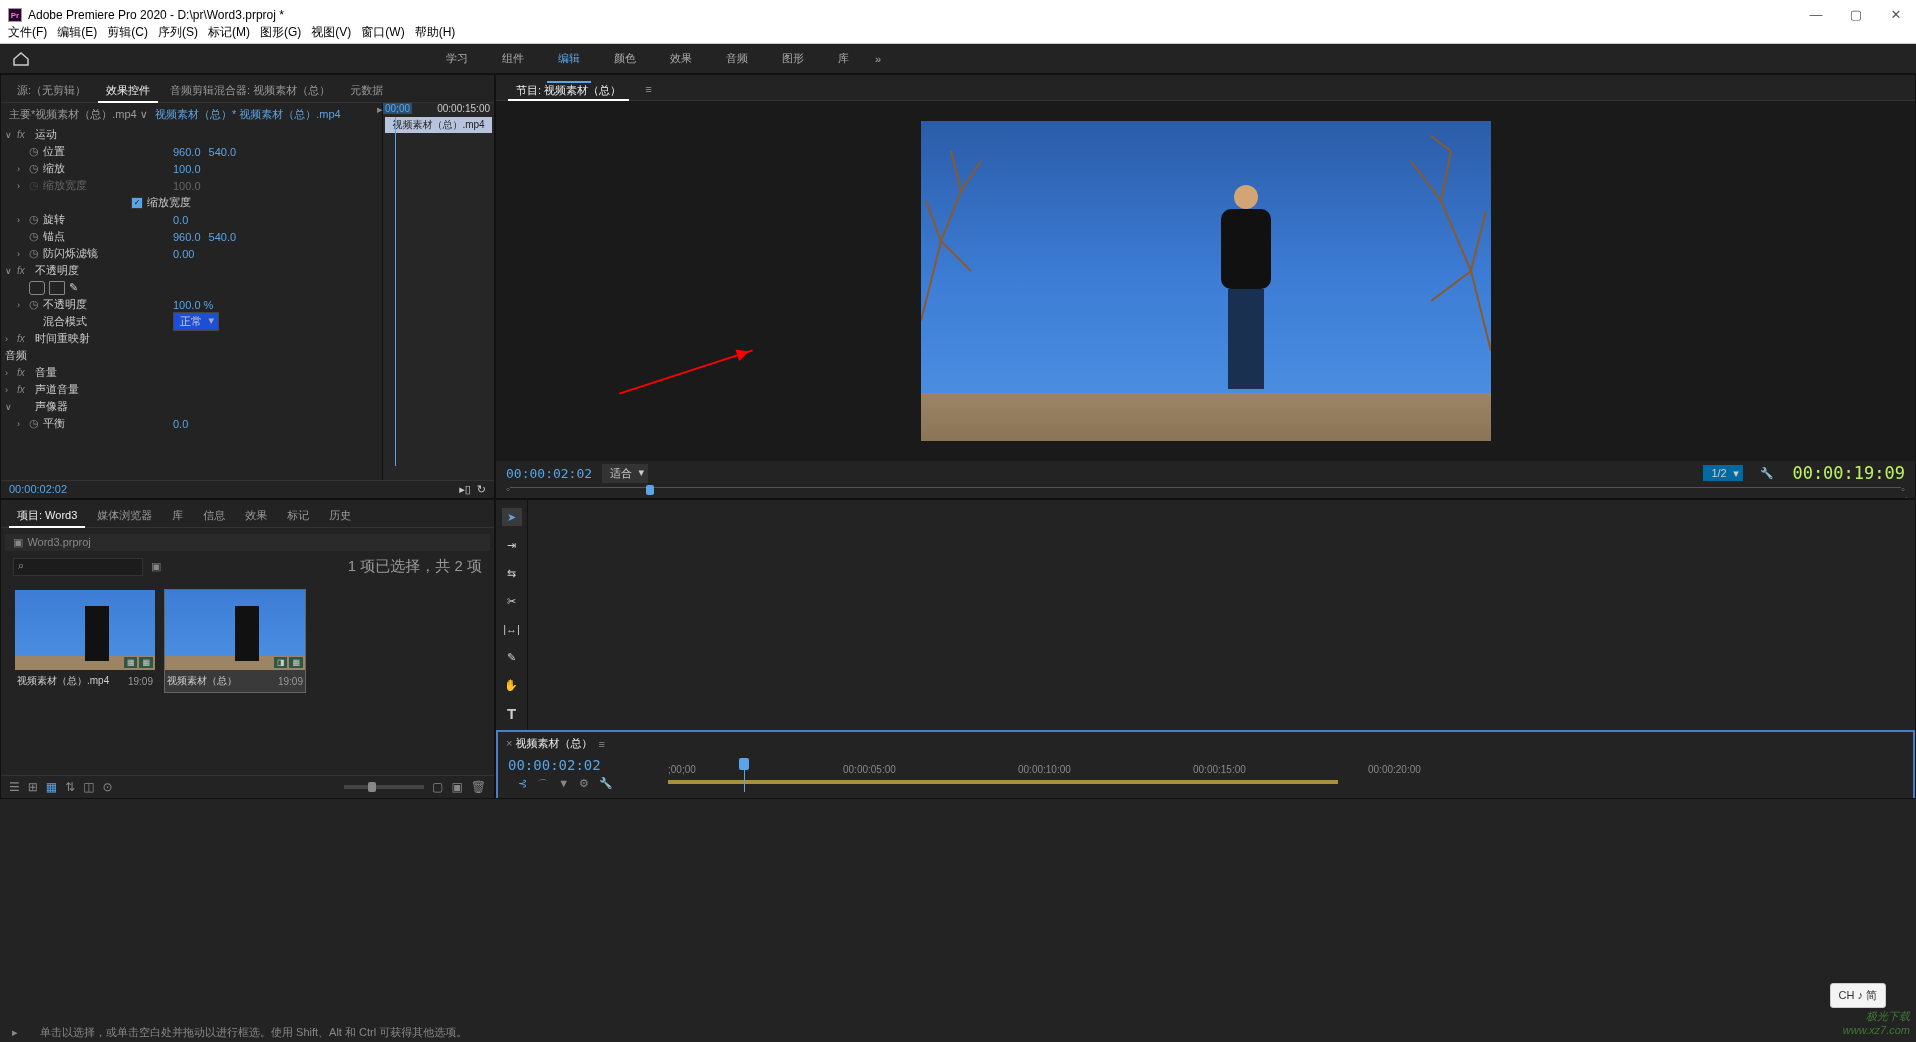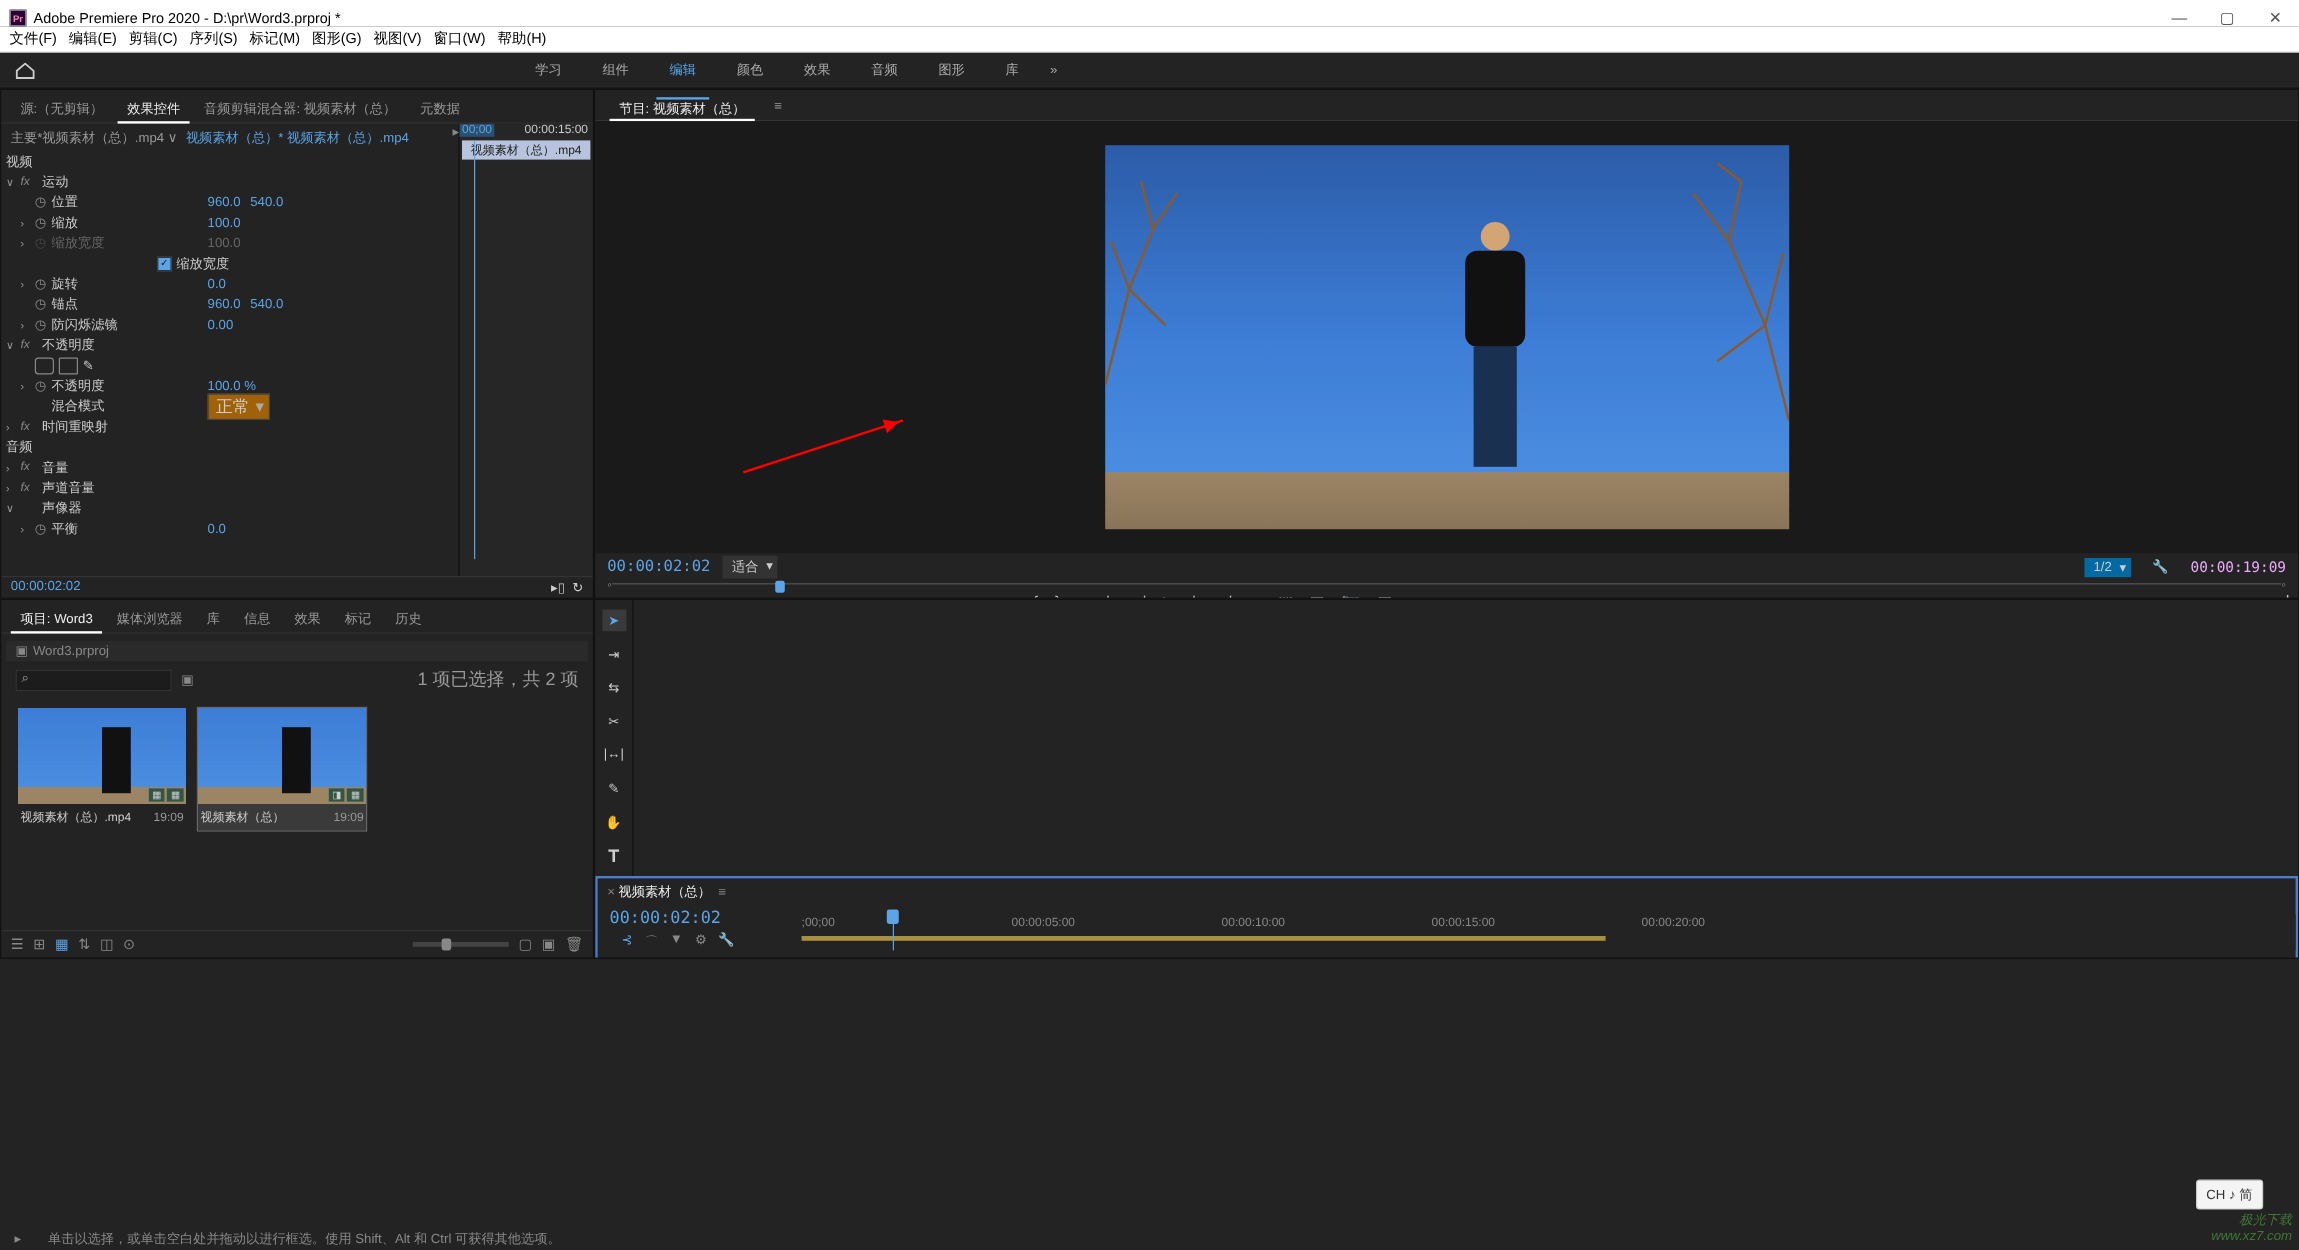--- a/index.html
+++ b/index.html
@@ -34,21 +34,21 @@
 .ec-row .toggle { width: 12px; color: #999; font-size: 9px; }
 .ec-row .fx { color: #888; margin-right: 4px; width: 14px; font-size: 10px; font-style: italic; }
 .ec-row .stopwatch { color: #888; width: 14px; font-size: 11px; }
 .ec-row .label { color: #ccc; flex: 0 0 130px; }
 .ec-row .label.header { color: #ccc; }
 .ec-row .value { color: #5ba4e5; cursor: ew-resize; margin-right: 8px; }
 .ec-row .value.dim { color: #666; }
 .ec-row .reset { margin-left: auto; color: #888; width: 16px; text-align: center; cursor: pointer; }
 .ec-row .kf-nav { margin-left: auto; color: #888; display: flex; gap: 2px; font-size: 9px; }
 .ec-row .checkbox { width: 12px; height: 12px; background: #5ba4e5; border: 1px solid #333; display: inline-flex; align-items: center; justify-content: center; font-size: 8px; color: #111; margin-right: 4px; }
-.ec-row .select { background: #a16207; border: 1px solid #444; color: #ccc; padding: 1px 16px 1px 6px; font-size: 14px; position: relative; }
+.ec-row .select { background: #1d4ed8; border: 1px solid #444; color: #ccc; padding: 1px 16px 1px 6px; font-size: 11px; position: relative; }
 .ec-row .select::after { content: '▾'; position: absolute; right: 4px; color: #aaa; }
 .ec-row .shape-btns { display: flex; gap: 4px; }
 .ec-row .shape-btn { width: 16px; height: 14px; border: 1px solid #888; border-radius: 3px; }
 .ec-row .shape-btn.rect { border-radius: 1px; }
 .ec-row .shape-btn.pen { border: none; color: #ccc; }
 .ec-mini-timeline { position: absolute; top: 0; right: 0; width: 112px; height: 100%; background: #262626; border-left: 1px solid #111; }
 .ec-mini-timeline .playhead { position: absolute; left: 12px; top: 14px; bottom: 14px; width: 1px; background: #5ba4e5; }
 .ec-mini-timeline .clip-label { position: absolute; top: 14px; left: 2px; right: 2px; background: #b8c4dd; color: #222; font-size: 10px; padding: 1px 2px; text-align: center; overflow: hidden; white-space: nowrap; }
 .ec-mini-timeline .tc-marker { position: absolute; right: 4px; top: 0; color: #ccc; font-size: 10px; }
 .ec-mini-timeline .marker-zero { position: absolute; left: 0; top: 0; color: #5ba4e5; font-size: 10px; background: #2a5070; padding: 0 2px; }
@@ -67,21 +67,21 @@
 .program .video-frame .tree-right { position: absolute; right: 0; top: 10px; width: 140px; height: 220px; }
 .program .arrow { position: absolute; left: 120px; top: 270px; width: 140px; height: 2px; background: red; transform: rotate(-18deg); }
 .program .arrow::after { content: ''; position: absolute; right: -2px; top: -5px; border: 6px solid transparent; border-left: 12px solid red; }
 .program .controls-row { display: flex; align-items: center; padding: 2px 10px; gap: 10px; }
 .program .tc { color: #5ba4e5; font-family: monospace; font-size: 13px; }
 .program .fit-select { background: #333; color: #ccc; padding: 2px 16px 2px 8px; border: none; position: relative; }
 .program .fit-select::after { content: '▾'; position: absolute; right: 4px; }
 .program .res-select { margin-left: auto; background: #0369a1; color: #ccc; padding: 2px 16px 2px 8px; position: relative; }
 .program .res-select::after { content: '▾'; position: absolute; right: 4px; }
 .program .wrench { color: #ccc; margin-left: 8px; }
-.program .dur { color: #f0abfc; font-family: monospace; font-size: 12px; margin-left: 8px; }
+.program .dur { color: #bef264; font-family: monospace; font-size: 17px; margin-left: 8px; }
 .program .scrub { height: 20px; margin: 2px 10px; background: #333; border-radius: 4px; position: relative; }
 .program .scrub .handle { position: absolute; left: 10%; top: -2px; width: 8px; height: 10px; background: #5ba4e5; border-radius: 2px; }
 .program .scrub .bar { position: absolute; left: 4px; right: 4px; top: 50%; height: 1px; background: #555; }
 .program .transport { display: flex; justify-content: center; gap: 14px; padding: 4px; align-items: center; }
 .program .transport .btn { color: #ccc; cursor: pointer; font-size: 13px; }
 .program .transport .spacer { flex: 1; }
 .program .transport .add { margin-left: auto; color: #ccc; font-size: 16px; }
 
 .project .panel-body { padding: 4px; }
 .project .proj-sub { padding: 2px 8px; color: #888; font-size: 10px; background: #2a2a2a; margin: 2px 0; }
@@ -188,24 +188,20 @@
       <span class="panel-tab">元数据</span>
     </div>
     <div class="panel-body" style="display:flex;">
       <div style="flex:1; position:relative;">
         <div class="ec-header">
           <span class="clip-path">主要*视频素材（总）.mp4</span>
           <span style="color:#999;"> &nbsp;∨&nbsp; </span>
           <span class="seq-name">视频素材（总）* 视频素材（总）.mp4</span>
         </div>
         <div class="ec-tree">
-          <div class="ec-row">
-              <span class="label header">视频</span>
-              <span class="reset">▲</span>
-            </div>
 
           <div class="ec-row">
               <span class="toggle">∨</span>
               <span class="fx">fx</span>
               <span class="label">运动</span>
               <span class="reset">↺</span>
             </div>
           <div class="ec-row" style="padding-left:28px;">
               <span class="stopwatch">◷</span>
               <span class="label">位置</span>

